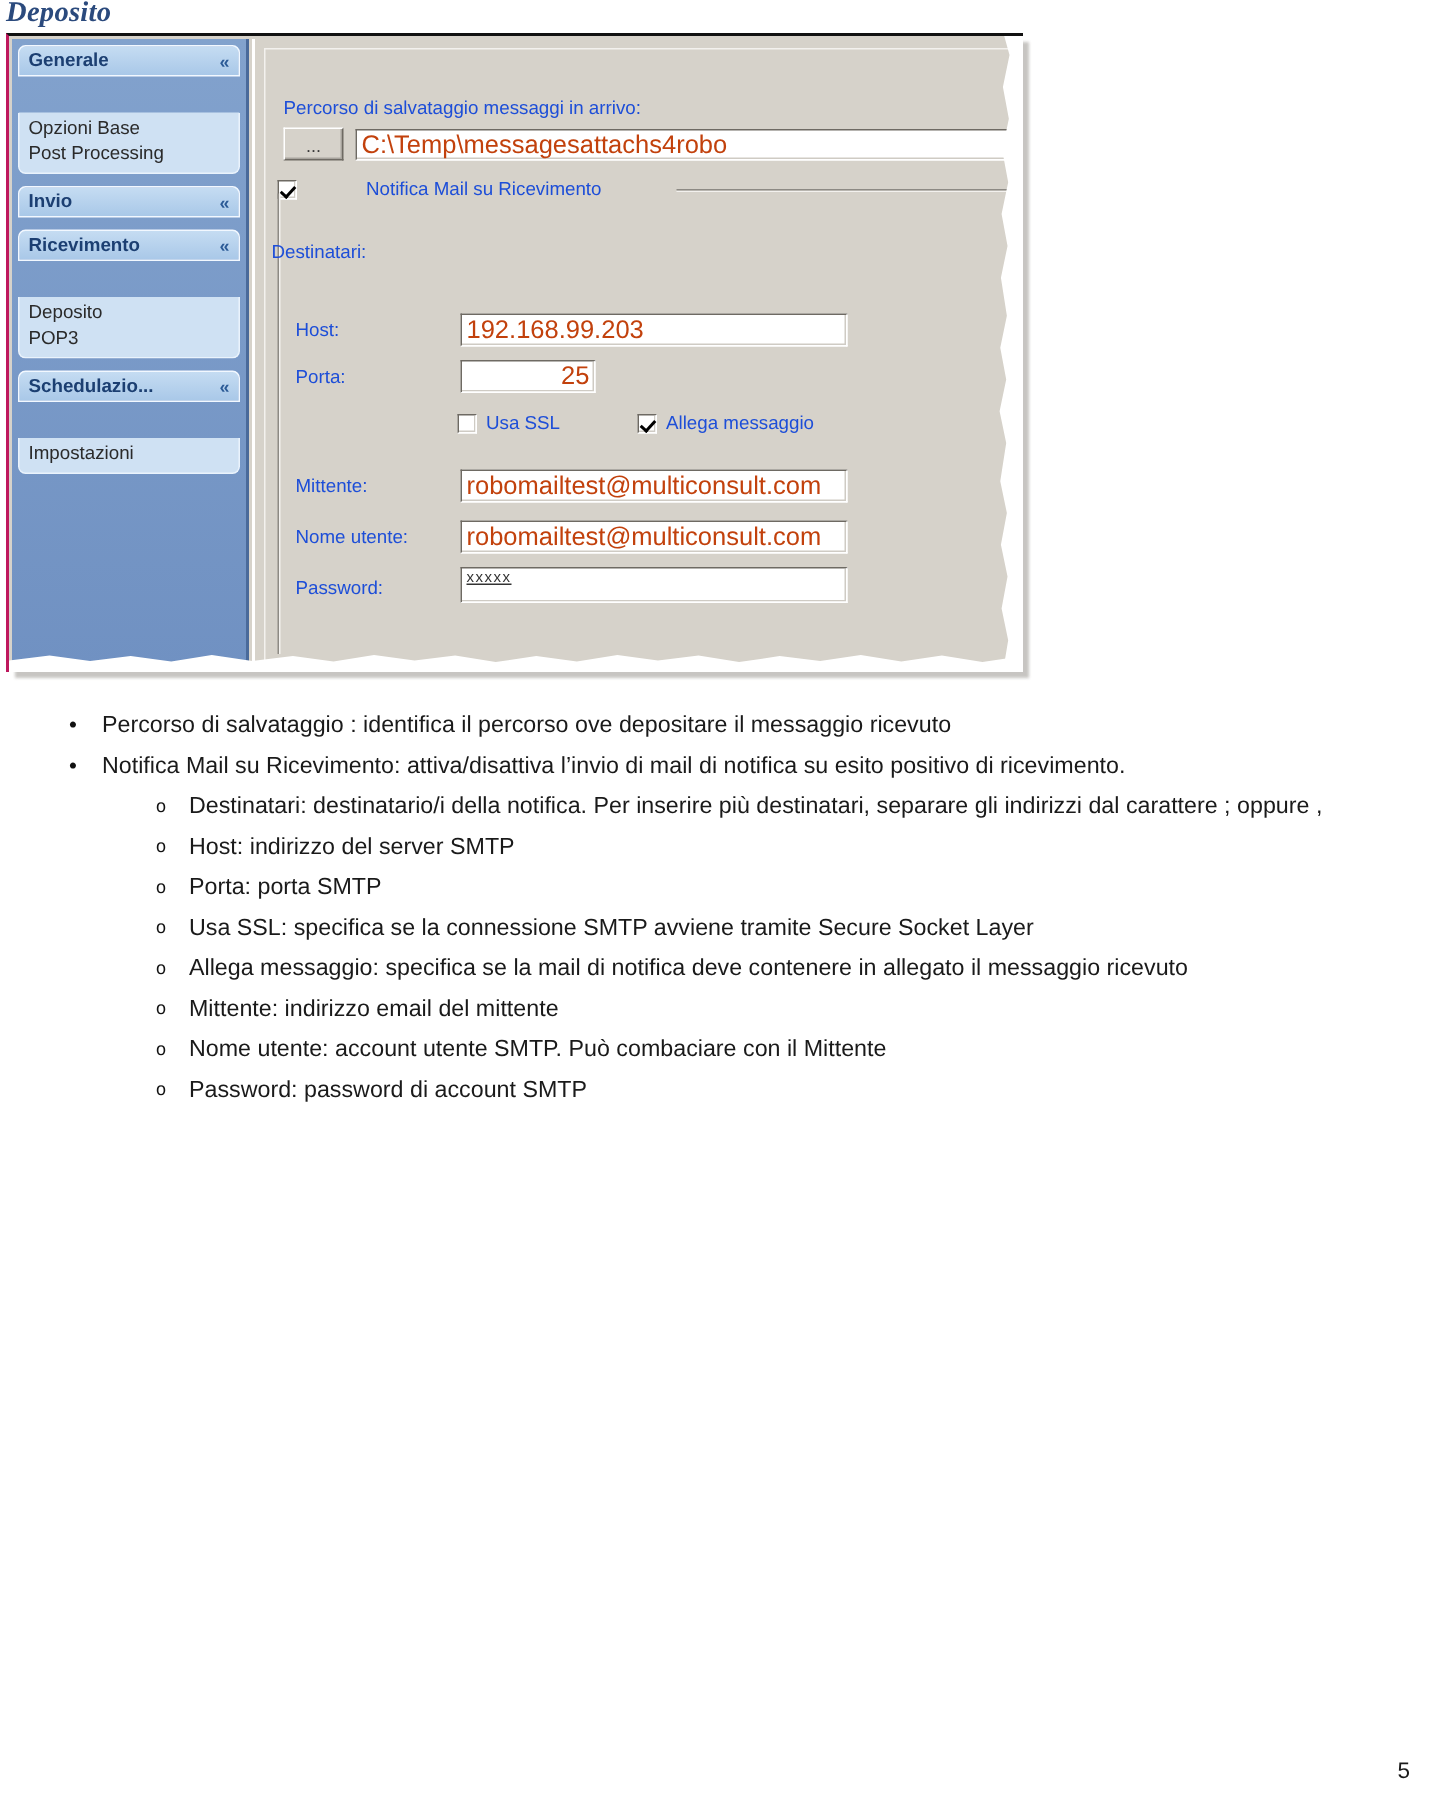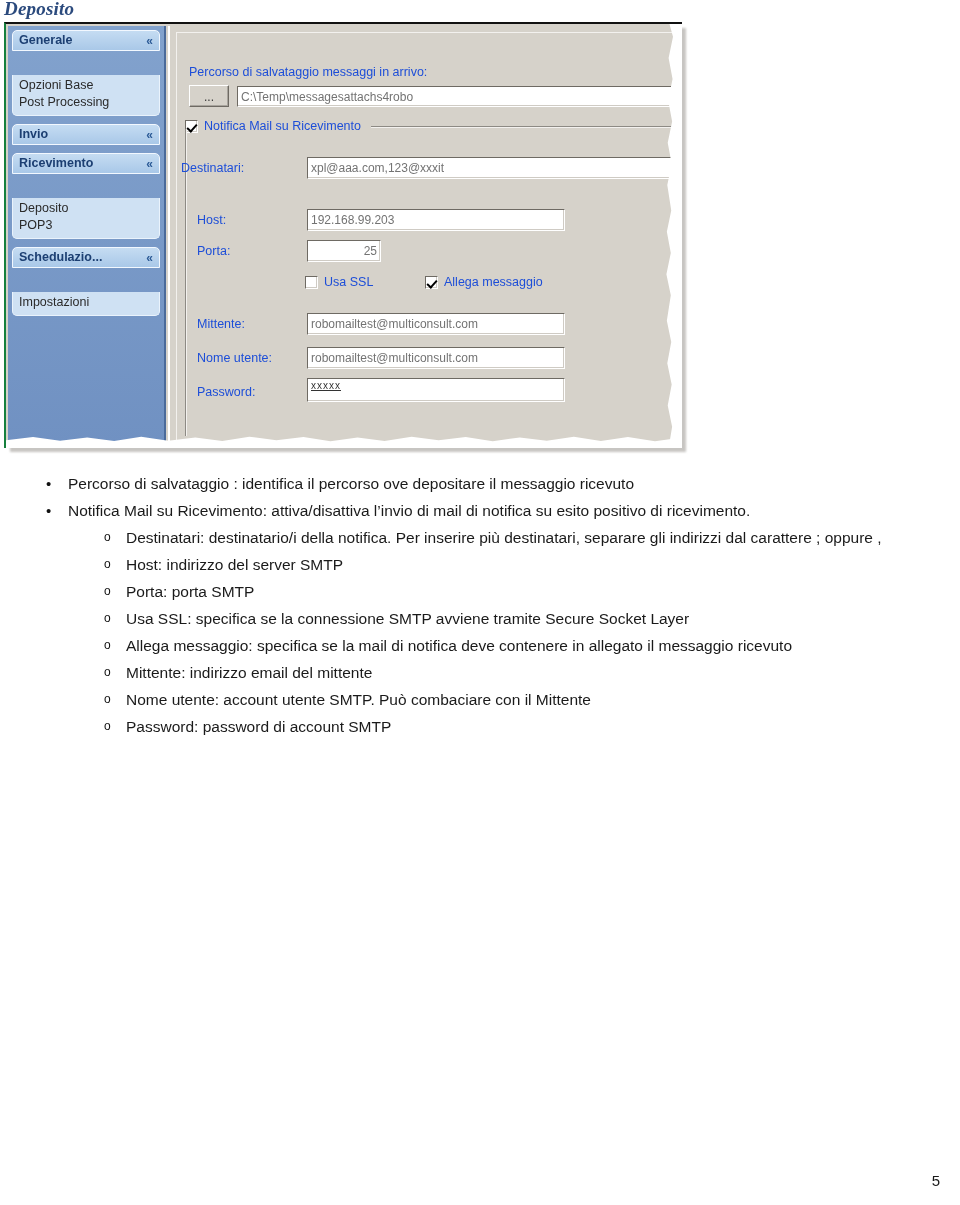--- a/index.html
+++ b/index.html
@@ -24,21 +24,21 @@
   }
   .shot-shadow{
     position:absolute;left:6px;top:6px;width:676px;height:424px;
     background:#9a9791;opacity:.55;
     filter:blur(1px);
   }
   .shot{
     position:absolute;left:0;top:0;width:676px;height:424px;
     background:#d6d2ca;
     border-top:2px solid #111;
-    border-left:2px solid #15803d;
+    border-left:2px solid #be185d;
     overflow:hidden;
   }
   
   .torn-right{
     position:absolute;right:-2px;top:0;width:22px;height:424px;
     background:#ffffff;
     -webkit-clip-path:polygon(100% 0,100% 100%,30% 100%,46% 95%,26% 90%,44% 85%,24% 80%,42% 75%,22% 70%,40% 64%,20% 59%,40% 54%,22% 49%,42% 44%,24% 38%,44% 33%,26% 28%,46% 23%,28% 18%,48% 13%,30% 8%,50% 3%,34% 0);
     clip-path:polygon(100% 0,100% 100%,30% 100%,46% 95%,26% 90%,44% 85%,24% 80%,42% 75%,22% 70%,40% 64%,20% 59%,40% 54%,22% 49%,42% 44%,24% 38%,44% 33%,26% 28%,46% 23%,28% 18%,48% 13%,30% 8%,50% 3%,34% 0);
   }
   .torn-right:before{
@@ -98,21 +98,21 @@
     border-top:1px solid #f3f1ee;
   }
 
   .lbl{font-size:12.5px;color:#1d4ed8;font-family:"Liberation Sans",sans-serif;}
 
   .tf{
     background:#ffffff;
     border-top:1px solid #6e6a63;border-left:1px solid #6e6a63;
     border-right:1px solid #ffffff;border-bottom:1px solid #ffffff;
     box-shadow:inset -1px -1px 0 #cfcbc4;
-    font-size:12px;color:#737373;
+    font-size:17px;color:#c2410c;
     padding:1px 3px;box-sizing:border-box;
     display:flex;align-items:center;
     overflow:hidden;white-space:nowrap;
   }
   .tf.right{justify-content:flex-end;}
 
   .btn{
     background:#d6d2ca;
     border-top:1px solid #ffffff;border-left:1px solid #ffffff;
     border-right:1px solid #6e6a63;border-bottom:1px solid #6e6a63;
@@ -221,35 +221,34 @@
 
     <div class="panel">
       <div class="panel-inner">
 
         <div class="lbl" style="position:absolute;left:12px;top:32px;">Percorso di salvataggio messaggi in arrivo:</div>
 
         <div class="btn" style="position:absolute;left:12px;top:52px;width:40px;height:22px;">...</div>
 
         <div class="tf" style="position:absolute;left:60px;top:53px;width:460px;height:21px;">C:\Temp\messagesattachs4robo</div>
 
-        <div style="position:absolute;left:8px;top:86px;right:10px;display:flex;align-items:center;">
+        <div style="position:absolute;left:8px;top:86px;right:10px;display:flex;align-items:center;gap:40px;">
           <div class="cbx on"></div>
           <div class="lbl" style="margin-left:6px;">Notifica Mail su Ricevimento</div>
           <div class="grp-line"></div>
         </div>
         <div class="grp-vline" style="top:96px;bottom:6px;"></div>
 
         <div class="lbl" style="position:absolute;left:4px;top:128px;">Destinatari:</div>
-        <div class="tf" style="position:absolute;left:130px;top:124px;width:370px;height:22px;">xpl@aaa.com,123@xxxit</div>
 
         <div class="lbl" style="position:absolute;left:20px;top:180px;">Host:</div>
         <div class="tf" style="position:absolute;left:130px;top:176px;width:258px;height:22px;">192.168.99.203</div>
 
         <div class="lbl" style="position:absolute;left:20px;top:211px;">Porta:</div>
-        <div class="tf right" style="position:absolute;left:130px;top:207px;width:74px;height:22px;padding-left:36px;">25</div>
+        <div class="tf right" style="position:absolute;left:130px;top:207px;width:90px;height:22px;padding-left:36px;">25</div>
 
         <div class="cbxrow" style="position:absolute;left:128px;top:242px;">
           <div class="cbx"></div>
           <div class="lbl">Usa SSL</div>
         </div>
         <div class="cbxrow" style="position:absolute;left:248px;top:242px;">
           <div class="cbx on"></div>
           <div class="lbl">Allega messaggio</div>
         </div>
 

